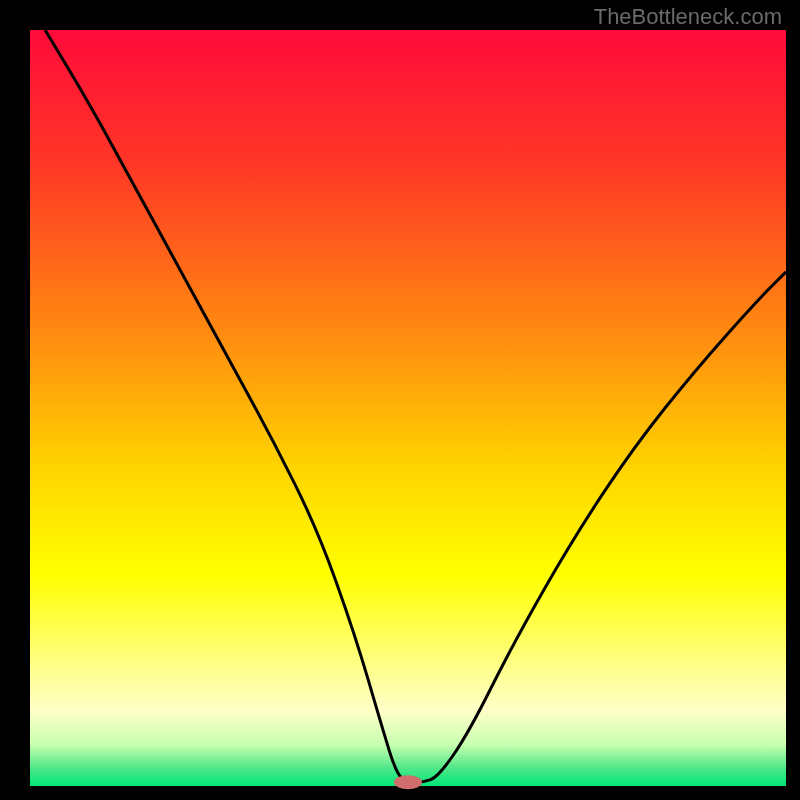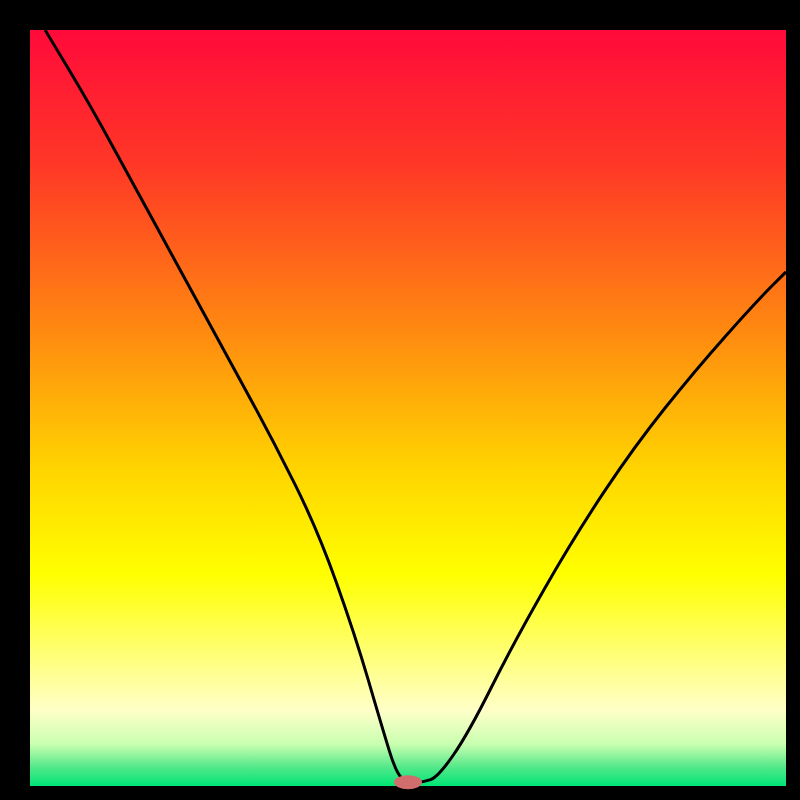--- a/index.html
+++ b/index.html
@@ -26,20 +26,21 @@
     z-index: 10;
   }
   svg {
     display: block;
   }
 </style>
 </head>
 <body>
 
 <div class="chart-container">
+  <div class="watermark">TheBottleneck.com</div>
   <svg width="800" height="800" viewBox="0 0 800 800">
     <defs>
       <linearGradient id="bg-grad" x1="0" y1="0" x2="0" y2="1">
           <stop offset="0%" stop-color="#ff0a3a"></stop>
           <stop offset="18%" stop-color="#ff3826"></stop>
           <stop offset="40%" stop-color="#ff8a10"></stop>
           <stop offset="57.99999999999999%" stop-color="#ffd400"></stop>
           <stop offset="72%" stop-color="#ffff00"></stop>
           <stop offset="82%" stop-color="#ffff70"></stop>
           <stop offset="90%" stop-color="#ffffc8"></stop>

